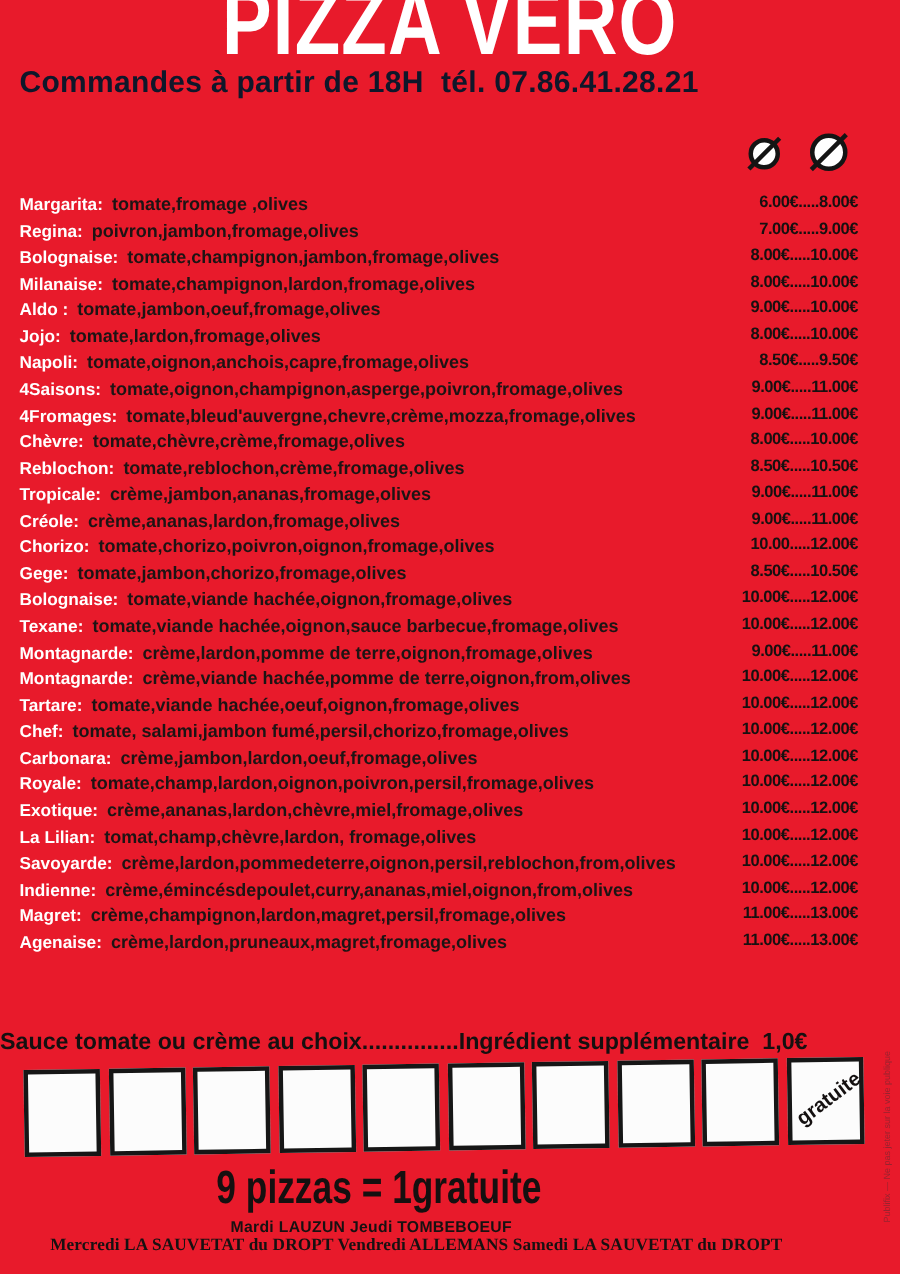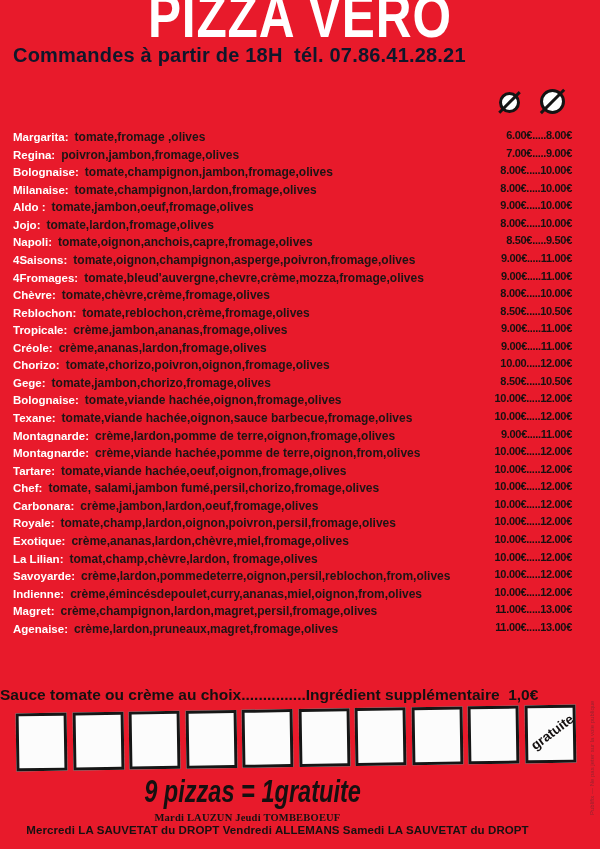--- a/index.html
+++ b/index.html
@@ -55,30 +55,30 @@
     flex:1;background:#fcfcfc;border:3px solid #161616;box-sizing:border-box;
     position:relative;
   }
   .grat{
     position:absolute;left:0;right:0;top:18px;text-align:center;display:block;
     transform:rotate(-36deg);font-size:13.5px;color:#141010;
   }
   
   .promo{
     position:absolute;top:774px;left:0;width:505px;text-align:center;
-    font-size:31px;color:#151010;white-space:pre;font-style:italic;
+    font-size:31px;color:#151010;white-space:pre;
   }
   .promo-inner{display:inline-block;transform:scaleX(0.76);transform-origin:center top;}
   .sched1{
     position:absolute;top:812px;left:0;width:495px;text-align:center;
-    font-size:10.5px;color:#171111;letter-spacing:0.2px;font-family:Liberation Serif, serif;
+    font-size:10.5px;color:#171111;letter-spacing:0.2px;
   }
   .sched2{
     position:absolute;top:824px;left:0;width:555px;text-align:center;
-    font-size:11.5px;color:#171111;letter-spacing:0.1px;
+    font-size:11.5px;color:#171111;letter-spacing:0.1px;font-family:Liberation Serif, serif;
   }
   .imprint{
     position:absolute;right:5px;top:645px;height:170px;
     writing-mode:vertical-rl;transform:rotate(180deg);
     font-size:6px;font-weight:normal;color:#8a2430;opacity:0.85;
     white-space:nowrap;
   }
 </style>
 </head>
 <body>

